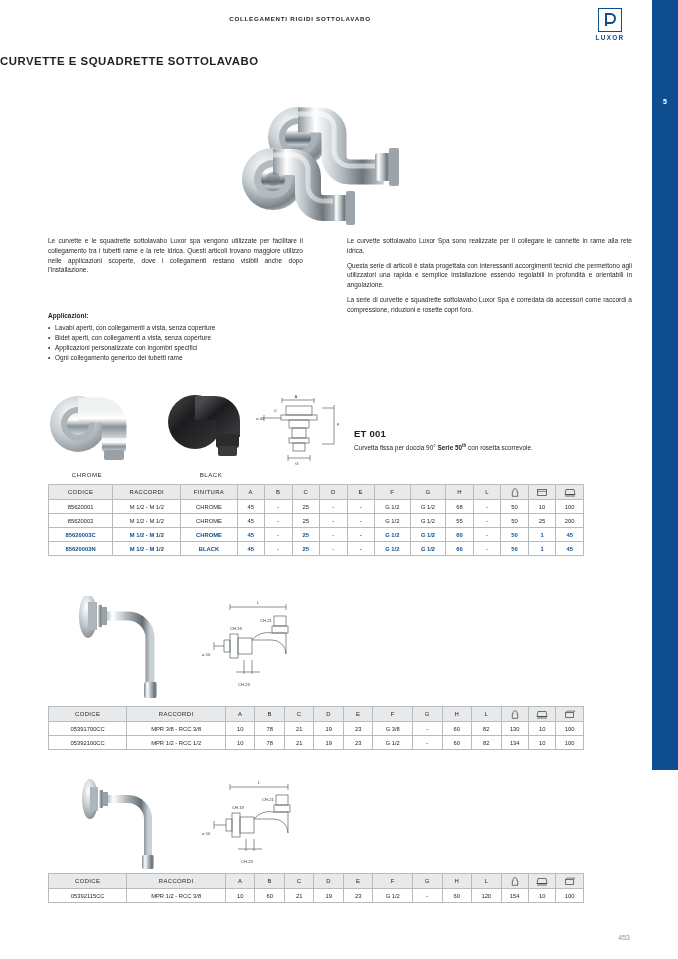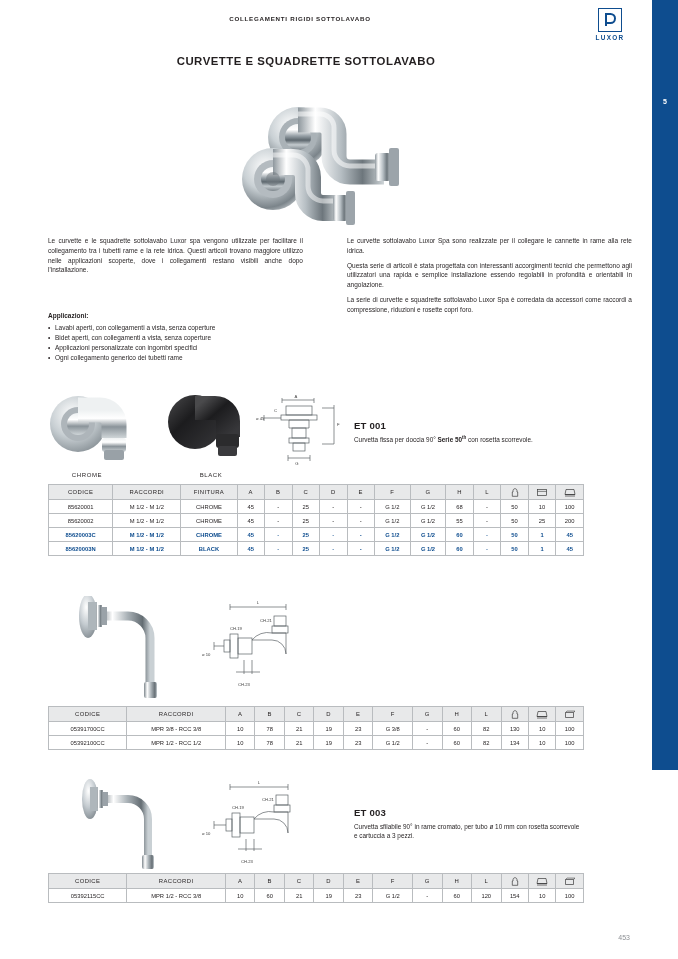--- a/index.html
+++ b/index.html
@@ -104,21 +104,20 @@
     font-weight: bold;
     letter-spacing: 1.3px;
     color: #0e4d8f;
   }
   h1.page-title {
     position: absolute;
     top: 55px;
     left: 0;
     width: 612px;
     margin: 0;
-    text-align: center;
     font-size: 11.4px;
     letter-spacing: 0.5px;
     font-weight: bold;
     color: #231f20;
   }
   
   .hero {
     position: absolute;
     top: 74px;
     left: 225px;
@@ -175,21 +174,21 @@
     position: absolute;
     font-size: 6px;
     letter-spacing: 0.6px;
     color: #231f20;
     text-align: center;
   }
   .prod-name {
     font-size: 9.6px;
     font-weight: bold;
     color: #231f20;
-    margin: 4px 0 4px 0;
+    margin: 12px 0 4px 0;
     letter-spacing: 0.2px;
   }
   .prod-desc {
     font-size: 6.4px;
     line-height: 1.45;
     color: #231f20;
   }
   .prod-desc .bold { font-weight: bold; }
   .sup { font-size: 4.5px; vertical-align: super; }
   .prod-text { position: absolute; left: 306px; top: 34px; width: 230px; }
@@ -655,24 +654,20 @@
           <line x1="54" y1="60" x2="54" y2="72"></line>
           <line x1="38" y1="70" x2="62" y2="70"></line>
         </g>
         <text class="dim-txt" x="59" y="5" text-anchor="middle">L</text>
         <text class="dim-txt" x="62" y="22">CH.21</text>
         <text class="dim-txt" x="32" y="30">CH.19</text>
         <text class="dim-txt" x="47" y="84" text-anchor="middle">CH.23</text>
         <text class="dim-txt" x="2" y="56">ø 10</text>
       </svg>
 
-      <div class="prod-text t3">
-        <div class="prod-name">ET 003</div>
-        <div class="prod-desc">Curvetta sfilabile 90° in rame cromato, per tubo ø 10 mm con rosetta scorrevole e cartuccia a 3 pezzi.</div>
-      </div>
     </div>
 
     <table class="spec">
       <thead>
         <tr>
           <th style="width:76px">CODICE</th>
           <th style="width:96px">RACCORDI</th>
           <th style="width:28px">A</th>
           <th style="width:28px">B</th>
           <th style="width:28px">C</th>

